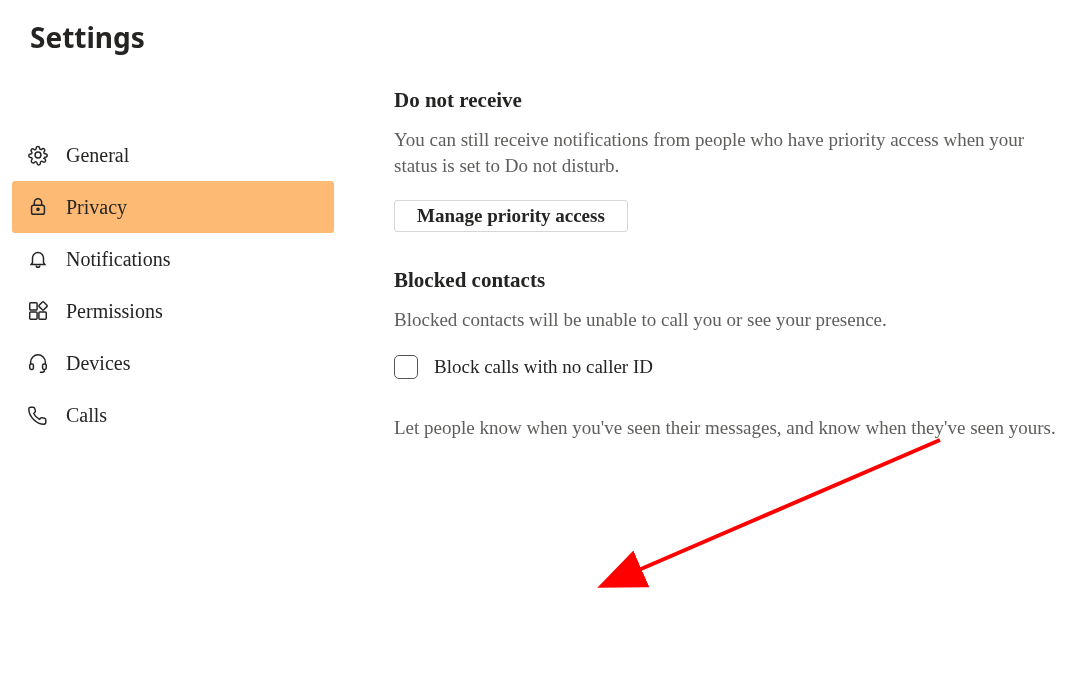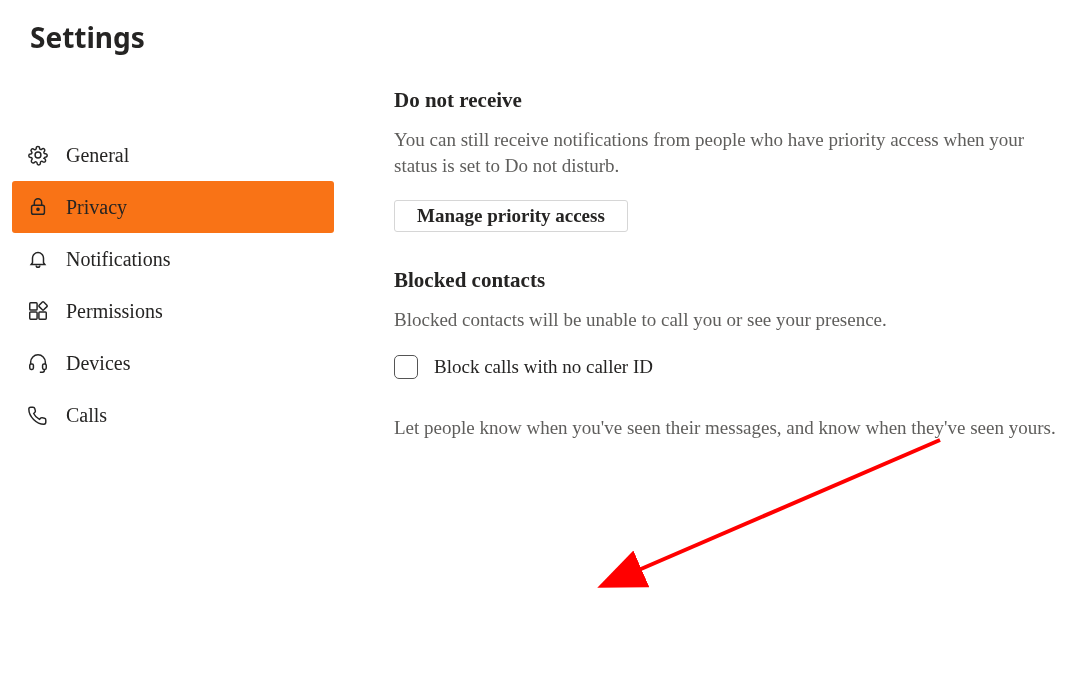--- a/index.html
+++ b/index.html
@@ -40,21 +40,21 @@
   .sidebar-item {
     display: flex;
     align-items: center;
     height: 52px;
     padding: 0 0 0 14px;
     border-radius: 3px;
     cursor: pointer;
     color: #252423;
   }
   .sidebar-item.active {
-    background: #f97316;
+    background: #fdba74;
   }
   .sidebar-item .icon {
     width: 24px;
     height: 24px;
     flex: 0 0 24px;
     display: inline-flex;
     align-items: center;
     justify-content: center;
     margin-right: 16px;
     color: #242424;

